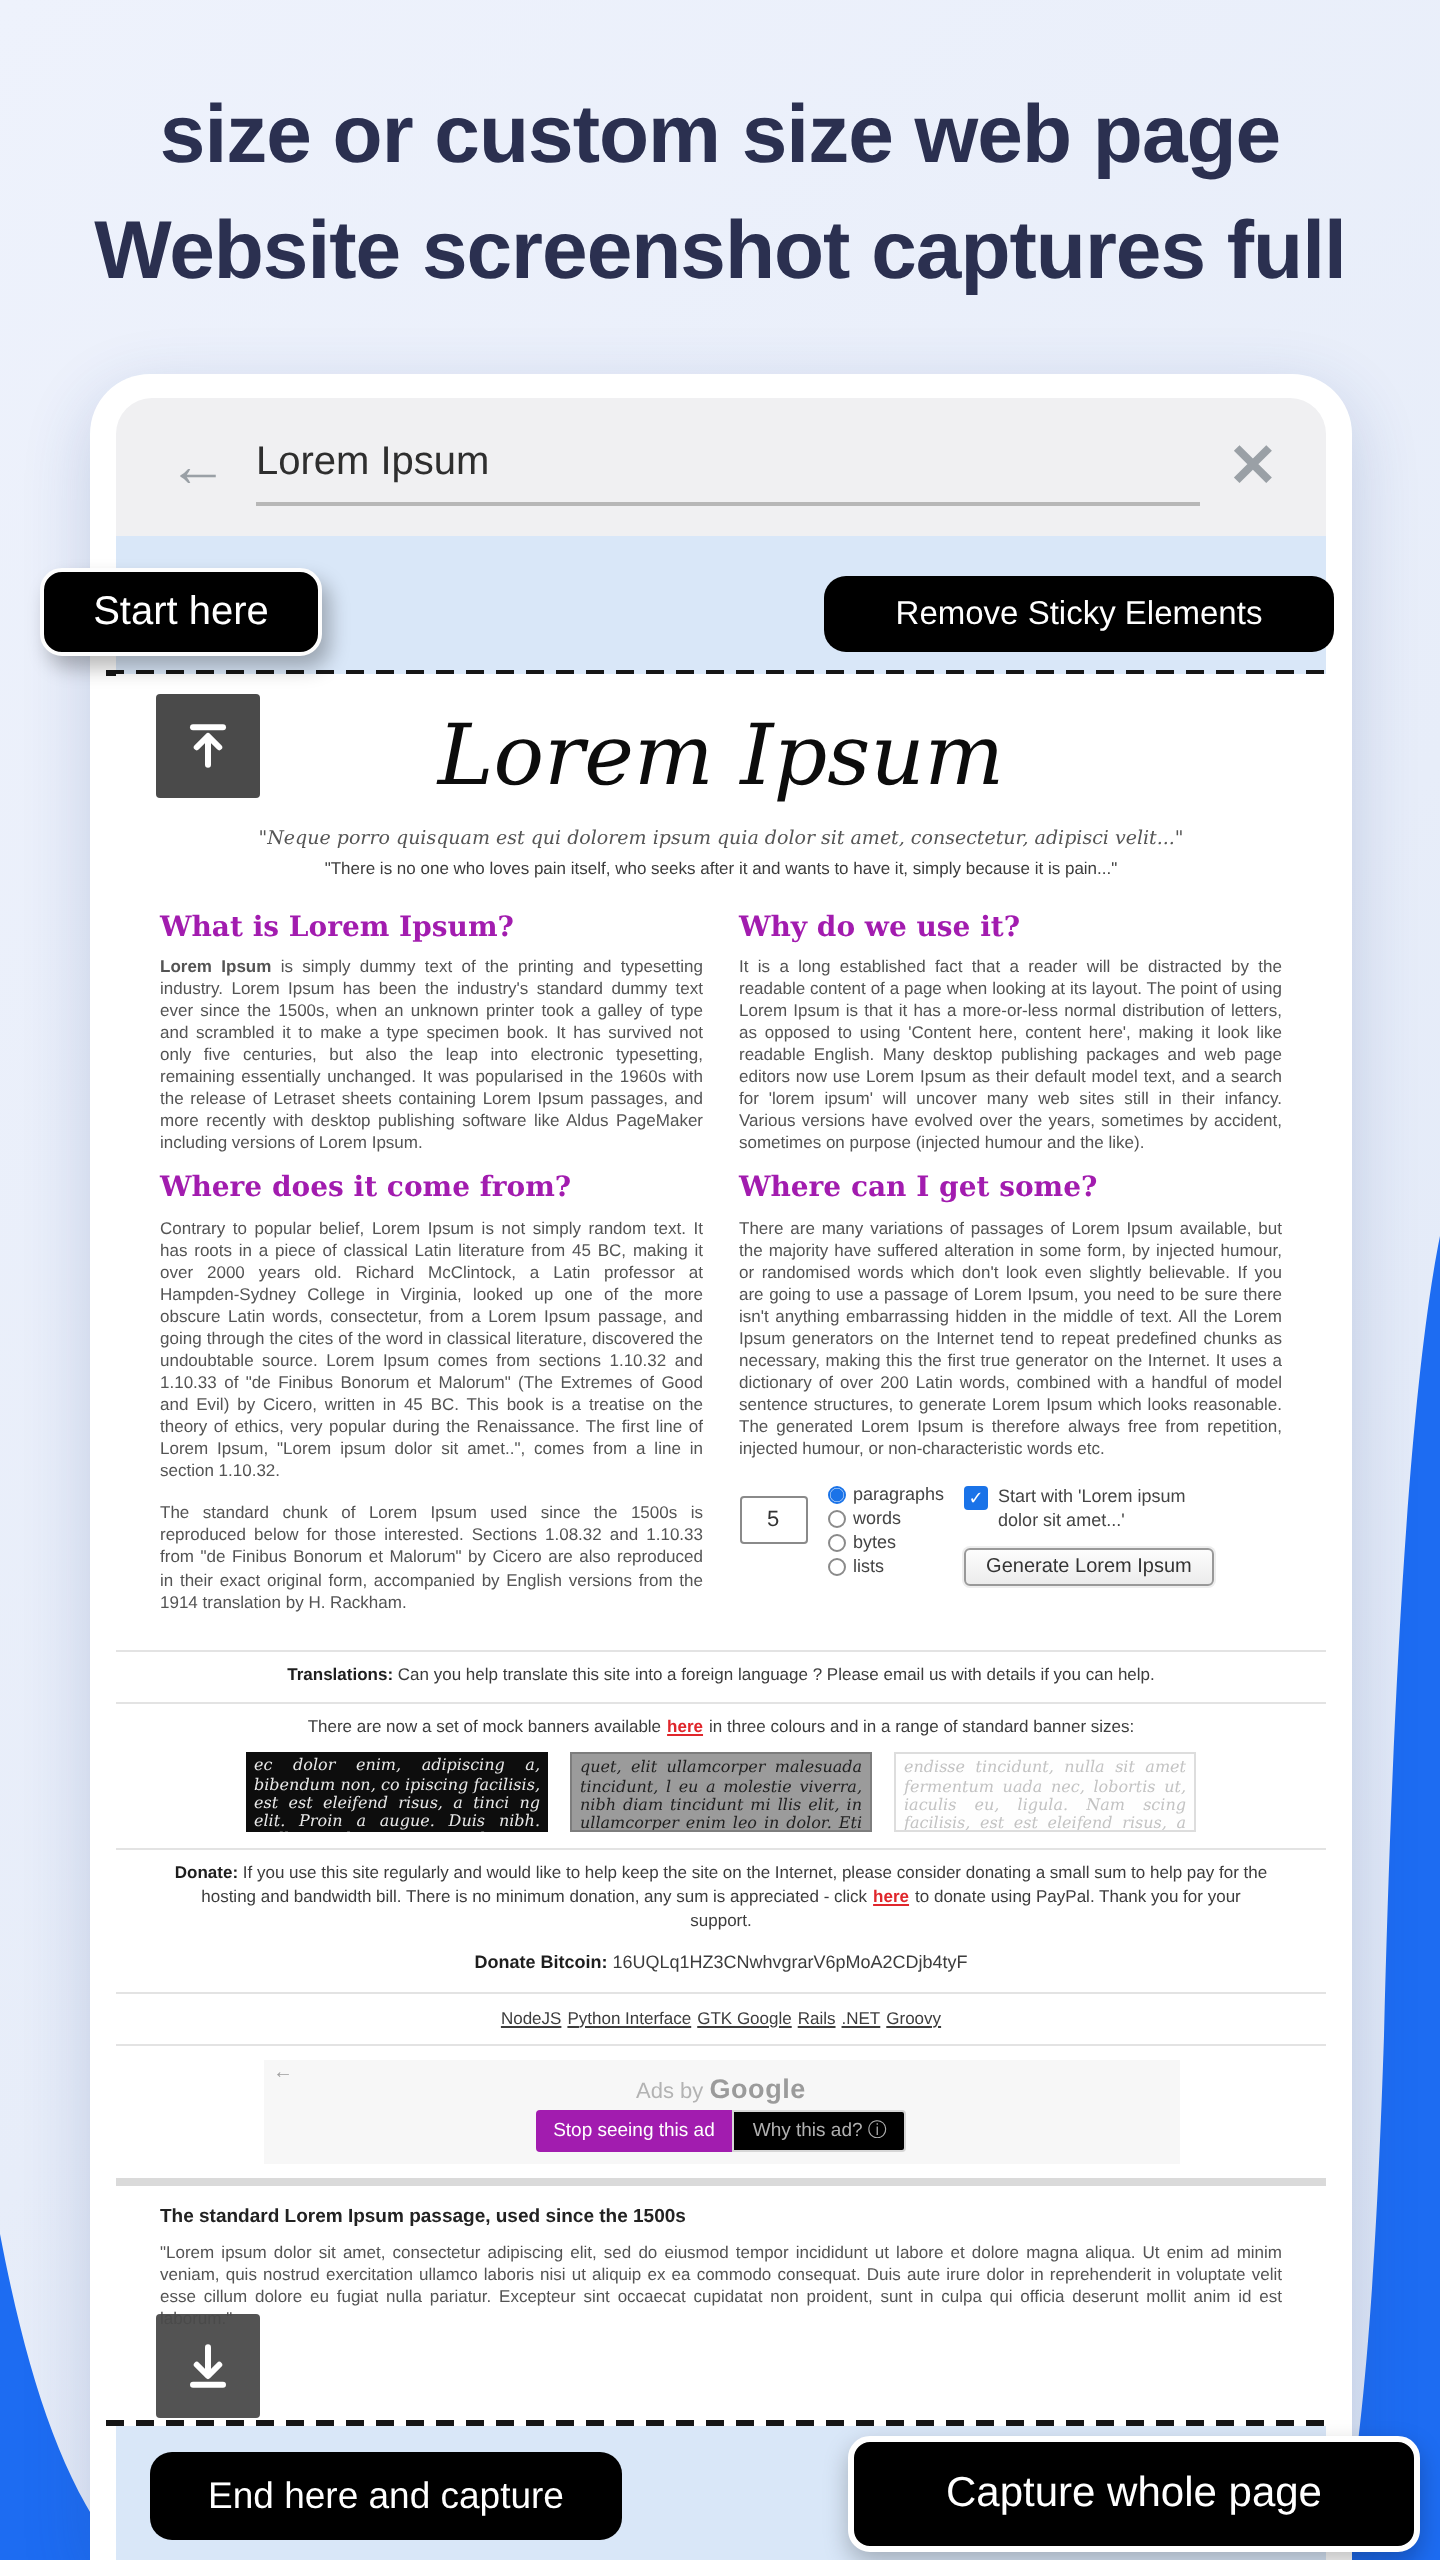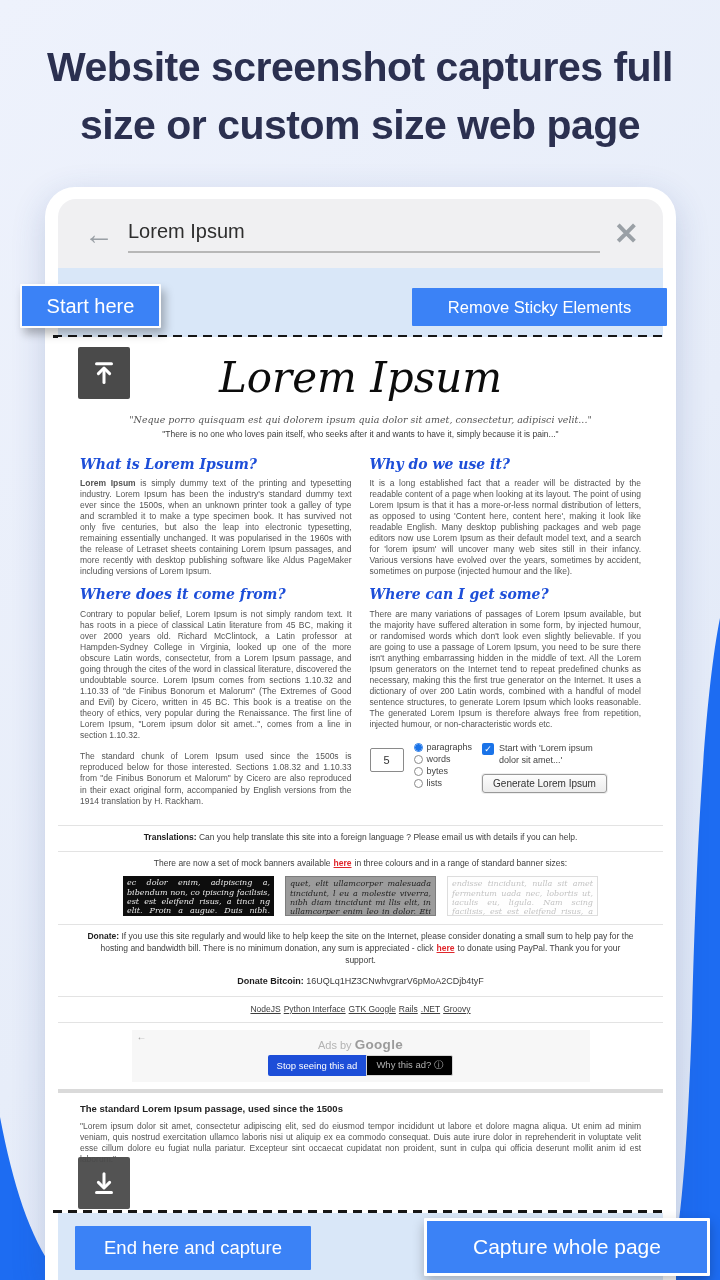--- a/index.html
+++ b/index.html
@@ -24,21 +24,21 @@
   .close-ic{font-size:30px;color:#9aa0a6;margin-left:auto;margin-right:24px;font-weight:bold;line-height:1;}
 
   .strip{position:absolute;left:13px;right:13px;background:#d9e7f8;}
   .strip-top{top:81px;height:69px;}
   .strip-bottom{top:1026px;height:67px;}
   .cutline{position:absolute;left:8px;right:8px;height:3px;
     background:repeating-linear-gradient(90deg,#161616 0 9px,transparent 9px 15px);}
   .cut-top{top:148px;}
   .cut-bottom{top:1023px;}
 
-  .btn{position:absolute;background:#3b82f6;color:#fff;border:none;border-radius:1px;
+  .btn{position:absolute;background:#000000;color:#fff;border:none;border-radius:11px;
     font-family:"Liberation Sans",sans-serif;cursor:pointer;text-align:center;}
   .btn-start{left:20px;top:284px;width:141px;height:44px;font-size:20px;
     border:2px solid #fdfdfd;box-shadow:4px 6px 10px rgba(0,0,0,.28);}
   .btn-sticky{left:412px;top:288px;width:255px;height:38px;font-size:16.5px;}
   .btn-end{left:75px;top:1226px;width:236px;height:44px;font-size:18.5px;}
   .btn-capture{left:424px;top:1218px;width:286px;height:58px;font-size:21px;
     border:3px solid #fff;box-shadow:0 5px 12px rgba(0,0,0,.25);}
 
   
   .webpage{position:absolute;top:150px;left:13px;width:605px;height:873px;background:#fff;
@@ -49,22 +49,22 @@
   .icon-bottom{left:20px;top:820px;opacity:.95;}
 
   .lip-title{margin-top:14px;text-align:center;font-family:"DejaVu Serif",serif;font-style:italic;
     font-size:42px;line-height:1.3;color:#0c0c0c;}
   .quote{text-align:center;color:#555;}
   .q1{margin-top:8px;font-style:italic;font-size:9.5px;font-family:"DejaVu Serif",serif;}
   .q2{margin-top:4px;font-size:8.5px;color:#3c3c3c;}
 
   .cols{display:flex;gap:18px;margin-top:12px;}
   .col{flex:1;min-width:0;}
-  .col h2{font-family:"DejaVu Serif",serif;font-style:italic;font-weight:700;
-    font-size:14px;color:#1d4ed8;margin:6px 0 6px 0;line-height:1.1;}
+  .col h2{font-family:"DejaVu Serif",serif;font-weight:700;
+    font-size:14px;color:#a21caf;margin:6px 0 6px 0;line-height:1.1;}
   .col p{font-size:8.5px;line-height:1.3;color:#545454;text-align:justify;margin:0 0 10px 0;}
 
   .genform{display:flex;margin-top:6px;gap:10px;}
   .count{width:28px;height:20px;border:1px solid #8a8a8a;border-radius:2px;text-align:center;
     font-size:11px;color:#333;margin-top:8px;font-family:"Liberation Sans",sans-serif;}
   .radios{display:flex;flex-direction:column;gap:2px;margin-top:2px;}
   .radio-row{display:flex;align-items:flex-end;gap:4px;font-size:9px;color:#444;}
   .radio{width:9px;height:9px;border-radius:50%;border:1px solid #8a8a8a;box-sizing:border-box;background:#fff;}
   .radio.sel{border:1px solid #1a73e8;background:radial-gradient(circle,#1a73e8 0 3px,#fff 3.5px);}
   .genright{display:flex;flex-direction:column;margin-top:2px;}
@@ -91,41 +91,41 @@
   .banner.light{background:#fefefe;color:#c3c3c3;border:1px solid #ddd;}
 
   .linksrow{display:flex;justify-content:center;gap:3px;margin-top:7px;}
   .linksrow a{font-size:8.5px;color:#3d3d3d;text-decoration:underline;}
 
   .adbox{width:458px;height:52px;background:#f7f7f7;margin:7px auto 0 auto;position:relative;}
   .ad-back{position:absolute;left:5px;top:1px;font-size:10px;color:#9f9f9f;}
   .adsby{text-align:center;padding-top:7px;font-size:11px;color:#b3b3b3;}
   .adsby .goog{font-size:13.5px;color:#9b9b9b;font-weight:600;letter-spacing:.3px;}
   .adbtns{display:flex;justify-content:center;margin-top:3px;}
-  .ad-stop{background:#1d4ed8;color:#fff;font-size:9.5px;padding:3px 9px;border:none;border-radius:2px 0 0 2px;
+  .ad-stop{background:#a21caf;color:#fff;font-size:9.5px;padding:3px 9px;border:none;border-radius:2px 0 0 2px;
     font-family:"Liberation Sans",sans-serif;text-align:right;}
   .ad-why{background:#000000;color:#b0b0b0;font-size:9.5px;padding:3px 9px;border:1px solid #d6d6d6;
     border-radius:0 2px 2px 0;font-family:"Liberation Sans",sans-serif;}
   .thickhr{height:4px;background:#dadada;margin:7px -22px 0 -22px;}
   .passage-h{font-size:9.5px;font-weight:bold;color:#222;margin:10px 0 0 0;}
   .passage-p{font-size:8.5px;line-height:1.3;color:#545454;text-align:justify;margin:7px 0 0 0;}
 </style>
 </head>
 <body>
 
 <svg class="wedge wedge-right" width="60" height="662" viewBox="0 0 60 662">
   <path d="M60 0 C 44 80, 36 240, 32 400 C 28 520, 22 600, 10 662 L60 662 Z" fill="#1d6cf2"></path>
 </svg>
 <svg class="wedge wedge-left" width="70" height="175" viewBox="0 0 70 175">
   <path d="M0 12 C 14 85, 32 140, 62 175 L0 175 Z" fill="#1d6cf2"></path>
 </svg>
 
 <div class="app-title">
+  <span>size or custom size web page</span>
   <span>Website screenshot captures full</span>
-  <span>size or custom size web page</span>
 </div>
 
 <div class="card">
 
   <div class="searchbar">
     <span class="back-ic">←</span>
     <div class="query-wrap">
       <input class="query" type="text" value="Lorem Ipsum" style="">
     </div>
     <span class="close-ic">✕</span>

